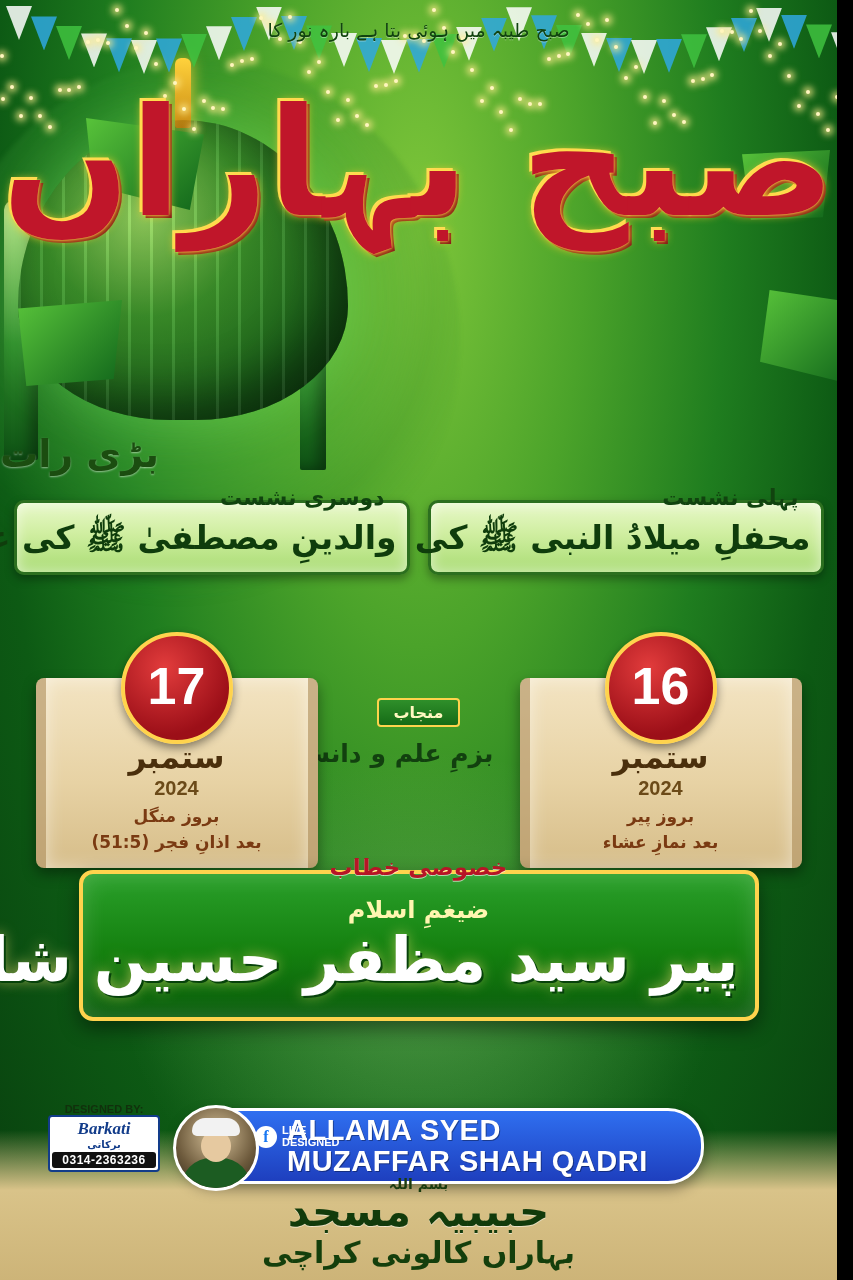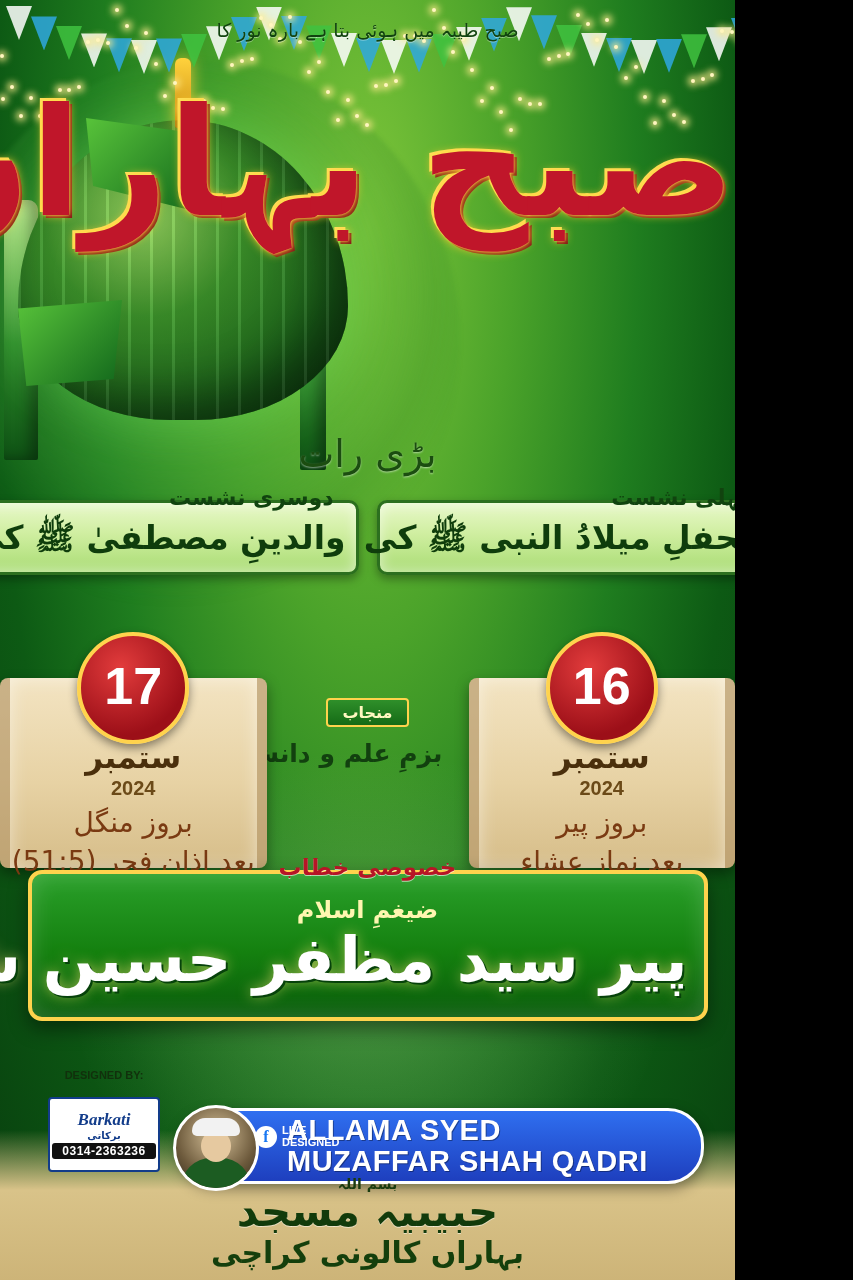--- a/index.html
+++ b/index.html
@@ -5,21 +5,21 @@
   html, body {
     margin: 0;
     padding: 0;
     background: #000;
   }
   body {
     font-family: "Liberation Sans", sans-serif;
   }
   .poster {
     position: relative;
-    width: 735px;
+    width: 837px;
     height: 1280px;
     overflow: hidden;
     background:
       radial-gradient(ellipse at 50% 18%, #7ec63a 0%, #4ba32a 28%, #1f7d1f 52%, #0d5a14 72%, #083f0e 100%);
   }
 
   
   .bg-dome-glow {
     position: absolute;
     left: -60px;
@@ -154,23 +154,23 @@
     display: block;
     font-size: 150px;
     margin-top: -26px;
   }
 
   .subtitle-badi {
     position: absolute;
     top: 432px;
     left: 0;
     width: 100%;
-    text-align: center;
+    text-align: left;
     font-size: 38px;
-    font-weight: normal;
+    font-weight: bold;
     color: #1b4d10;
     text-shadow: 0 1px 2px rgba(255,255,255,.5);
   }
 
   
   .sittings {
     position: absolute;
     top: 500px;
     left: 0;
     width: 100%;
@@ -257,22 +257,22 @@
     font-weight: bold;
     color: #4a2f0c;
   }
   .scroll-year {
     font-size: 20px;
     font-weight: bold;
     color: #6b4a18;
     margin-top: 2px;
   }
   .scroll-sub {
-    font-size: 28px;
-    font-weight: normal;
+    font-size: 17px;
+    font-weight: bold;
     color: #7a3a12;
     margin-top: 6px;
   }
 
   .mid-plaque {
     position: relative;
     width: 150px;
     margin-top: 58px;
     text-align: center;
   }
@@ -337,25 +337,25 @@
     position: absolute;
     left: 48px;
     bottom: 108px;
     width: 112px;
     text-align: center;
     font-size: 11px;
     color: #11300c;
     font-weight: bold;
   }
   .designer-box {
-    margin-top: 16px;
+    margin-top: 0;
     background: #fff;
     border: 2px solid #123c8a;
     border-radius: 4px;
-    padding: 11px 2px;
+    padding: 2px 2px;
   }
   .designer-brand {
     font-family: "Liberation Serif", serif;
     font-style: italic;
     font-size: 17px;
     color: #123c8a;
     font-weight: bold;
   }
   .designer-urdu {
     font-size: 10px;

